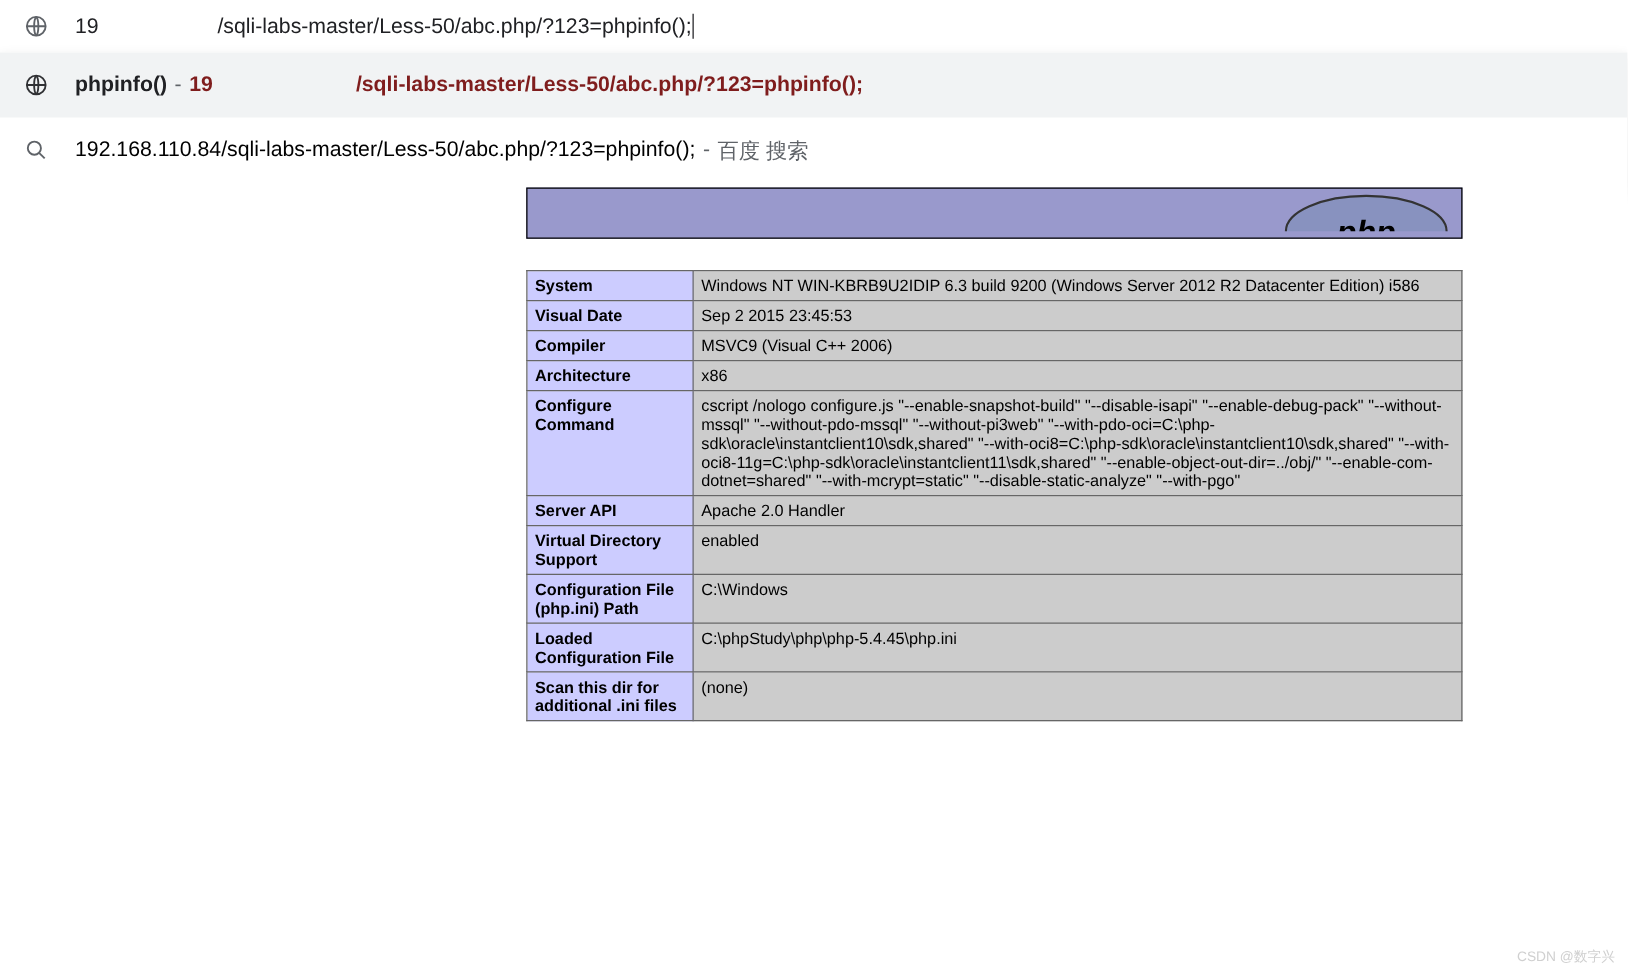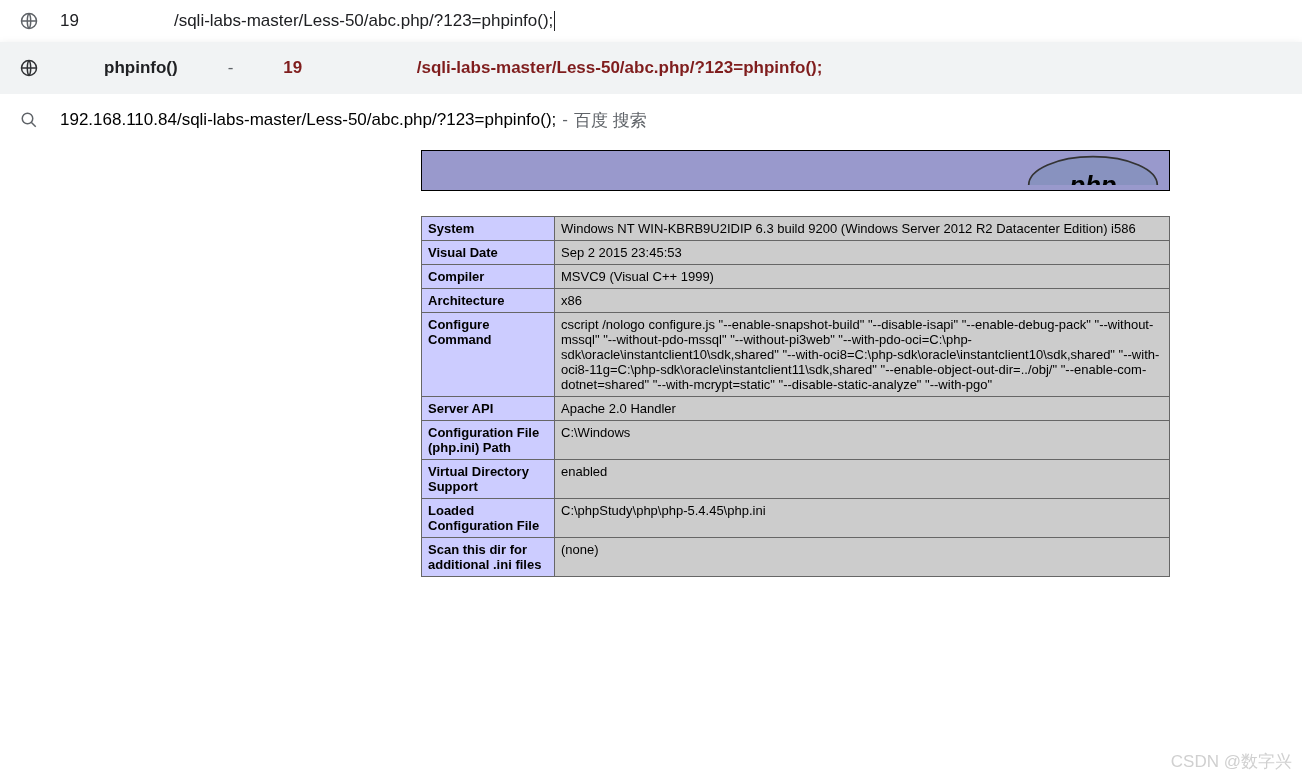--- a/index.html
+++ b/index.html
@@ -37,21 +37,21 @@
     background:#fff;
     border-top:0;
     box-shadow: 0 4px 10px rgba(0,0,0,0.15);
     padding-bottom:6px;
   }
   .suggest-row {
     display:flex; align-items:center;
     height:52px; padding:0 20px;
     font-size:17px;
   }
-  .suggest-row.highlight { background:#f1f3f4;gap:44px; }
+  .suggest-row.highlight { background:#f1f3f4; }
   .suggest-row .pre { font-weight:700; color:#202124; }
   .suggest-row .dash { color:#5f6368; margin:0 6px; }
   .suggest-row a { color:#7f1d1d; text-decoration:none; font-weight:700; }
   .suggest-row a .masked2 {
     display:inline-block; width:105px; height:16px;
     background: #f1f3f4;
     vertical-align: middle;
   }
   .content-area {
     position:absolute; top:150px; left:0; right:0; bottom:0;
@@ -91,21 +91,21 @@
     color:#000;
   }
   .php-table .val {
     background:#cccccc;
     color:#000;
     margin-top:12px;
   }
   .watermark {
     position:absolute;
     right:10px; bottom:6px;
-    font-size:17px;
+    font-size:11px;
     color:#d0d0d0;
     font-family:Arial,sans-serif;
   }
 </style>
 </head>
 <body>
 
 <div class="address-row">
   <span class="globe-icon">
     <svg viewBox="0 0 24 24" width="18" height="18" fill="none" stroke="#5f6368" stroke-width="2">
@@ -165,41 +165,41 @@
     <tr>
           <td class="key">System</td>
           <td class="val">Windows NT WIN-KBRB9U2IDIP 6.3 build 9200 (Windows Server 2012 R2 Datacenter Edition) i586</td>
         </tr>
         <tr>
           <td class="key">Visual Date</td>
           <td class="val">Sep 2 2015 23:45:53</td>
         </tr>
         <tr>
           <td class="key">Compiler</td>
-          <td class="val">MSVC9 (Visual C++ 1999)</td>
+          <td class="val">MSVC9 (Visual C++ 2006)</td>
         </tr>
         <tr>
           <td class="key">Architecture</td>
           <td class="val">x86</td>
         </tr>
         <tr>
           <td class="key">Configure Command</td>
           <td class="val">cscript /nologo configure.js "--enable-snapshot-build" "--disable-isapi" "--enable-debug-pack" "--without-mssql" "--without-pdo-mssql" "--without-pi3web" "--with-pdo-oci=C:\php-sdk\oracle\instantclient10\sdk,shared" "--with-oci8=C:\php-sdk\oracle\instantclient10\sdk,shared" "--with-oci8-11g=C:\php-sdk\oracle\instantclient11\sdk,shared" "--enable-object-out-dir=../obj/" "--enable-com-dotnet=shared" "--with-mcrypt=static" "--disable-static-analyze" "--with-pgo"</td>
         </tr>
         <tr>
           <td class="key">Server API</td>
           <td class="val">Apache 2.0 Handler</td>
         </tr>
         <tr>
+          <td class="key">Virtual Directory Support</td>
+          <td class="val">enabled</td>
+        </tr>
+        <tr>
           <td class="key">Configuration File (php.ini) Path</td>
           <td class="val">C:\Windows</td>
-        </tr>
-        <tr>
-          <td class="key">Virtual Directory Support</td>
-          <td class="val">enabled</td>
         </tr>
         <tr>
           <td class="key">Loaded Configuration File</td>
           <td class="val">C:\phpStudy\php\php-5.4.45\php.ini</td>
         </tr>
         <tr>
           <td class="key">Scan this dir for additional .ini files</td>
           <td class="val">(none)</td>
         </tr>
       </tbody>

